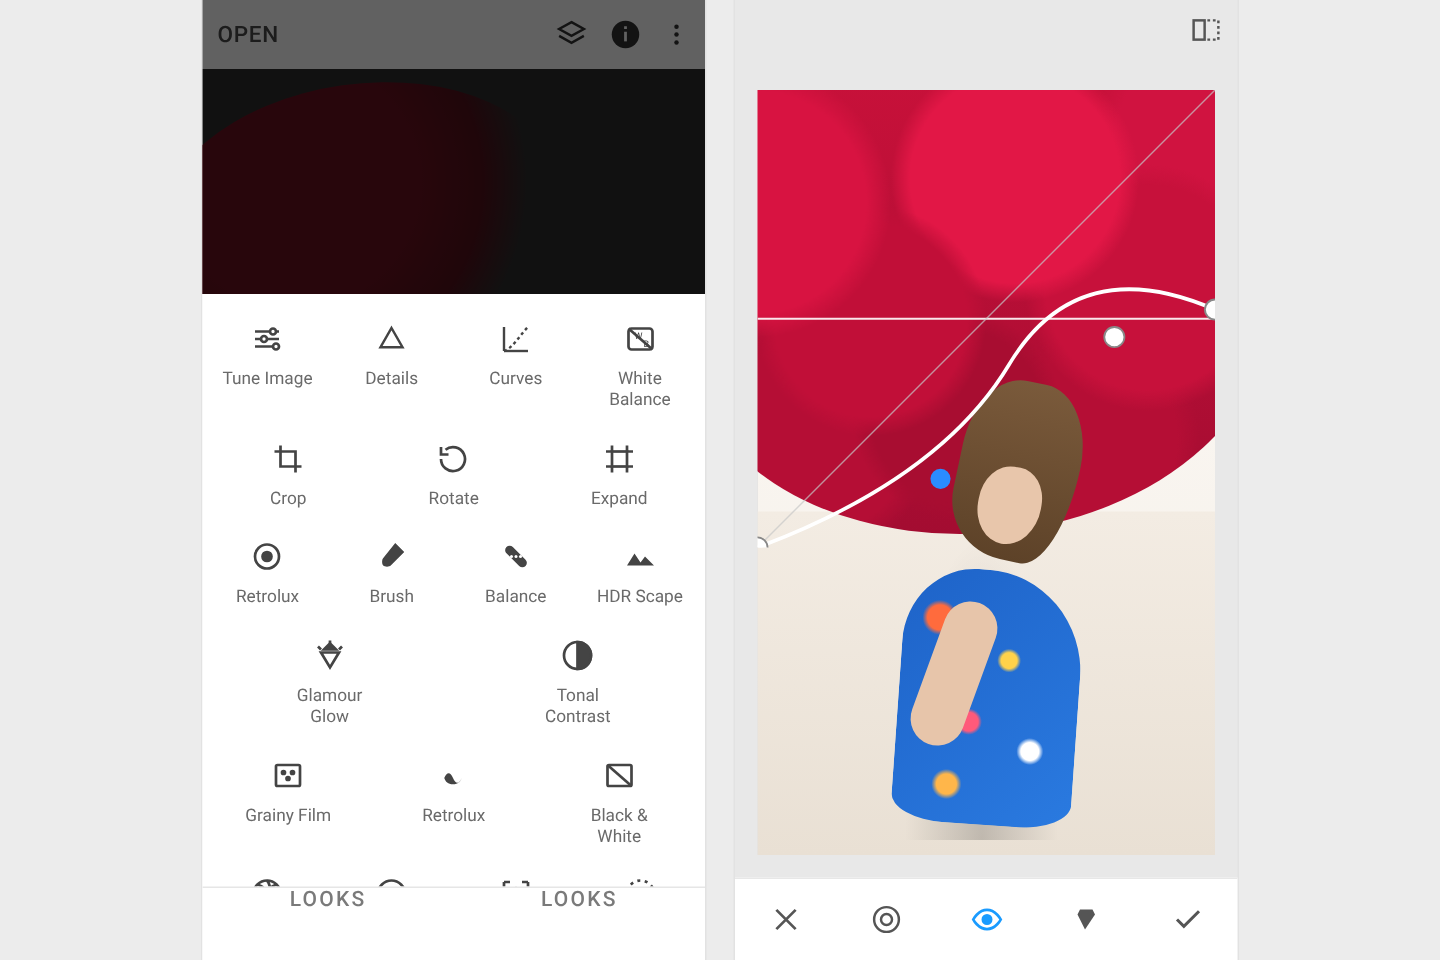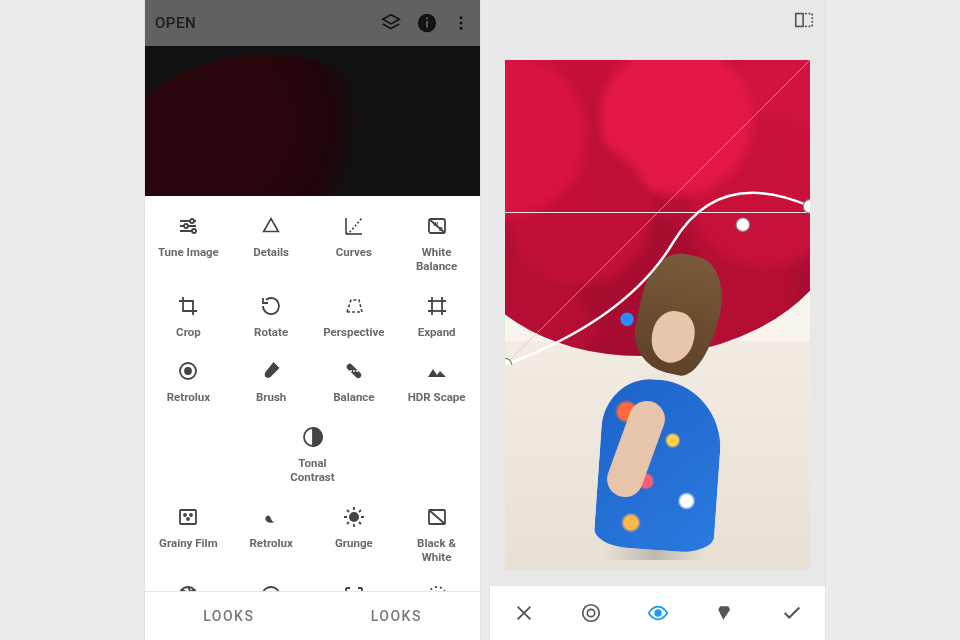--- a/index.html
+++ b/index.html
@@ -1,34 +1,34 @@
 <!DOCTYPE html>
 <html><head>
 <meta charset="utf-8">
 <style>
   html,body{margin:0;padding:0;width:960px;height:640px;background:#ececec;font-family:Roboto,Arial,Helvetica,sans-serif;overflow:hidden;}
   .stage{position:relative;width:960px;height:640px;}
   .phone{position:absolute;top:0;width:335px;height:640px;background:#fff;box-shadow:0 0 0 1px #e2e2e2;}
-  .phone-left{left:145px;}
+  .phone-left{left:135px;}
   .phone-right{left:490px;}
   
   .lp-topbar{height:46px;display:flex;align-items:center;padding:0 10px;color:#4a4a4a;position:relative;z-index:2;}
   .lp-open{font-size:15px;font-weight:500;letter-spacing:.5px;}
   .lp-top-icons{margin-left:auto;display:flex;align-items:center;gap:14px;}
   .lp-top-icons span{display:flex;align-items:center;justify-content:center;color:#333;}
   .lp-preview{height:150px;position:relative;overflow:hidden;}
   .lp-sky{position:absolute;inset:0;background:#2e2e2e;}
   .lp-flora{position:absolute;left:-30px;bottom:-30px;width:270px;height:170px;border-radius:50%;background:radial-gradient(circle at 35% 35%,#6a1220 0 40%,#54101b 60%,transparent 75%);transform:rotate(-8deg);}
   .lp-dim{position:absolute;left:0;right:0;top:0;height:196px;background:rgba(0,0,0,.62);z-index:3;}
-  .lp-grid{position:relative;z-index:4;background:#fff;padding:10px 2px 4px 2px;height:396px;box-sizing:border-box;font-weight:bold;}
+  .lp-grid{position:relative;z-index:4;background:#fff;padding:10px 2px 4px 2px;height:396px;box-sizing:border-box;}
   .tools-row{display:flex;}
   .tool{flex:1;display:flex;flex-direction:column;align-items:center;justify-content:flex-start;padding:6px 0 12px 0;cursor:pointer;}
   .tool-ico{width:28px;height:28px;display:flex;align-items:center;justify-content:center;color:#444;}
   .tool-lbl{font-size:11.5px;color:#6a6a6a;margin-top:6px;text-align:center;line-height:1.2;max-width:70px;white-space:pre-line;}
-  .lp-bottom{position:absolute;left:0;right:0;bottom:0;height:48px;border-top:1px solid #e6e6e6;display:flex;align-items:center;background:#fff;z-index:5;}
+  .lp-bottom{position:absolute;left:0;right:0;bottom:0;height:48px;border-top:1px solid #e6e6e6;display:flex;align-items:flex-start;background:#fff;z-index:5;}
   .lp-btab{flex:1;display:flex;align-items:center;justify-content:center;font-size:14px;letter-spacing:1.5px;font-weight:500;color:#7a7a7a;cursor:pointer;}
   .lp-btab.active{color:#1a9bff;}
   
   .rp-topbar{height:40px;display:flex;align-items:center;justify-content:flex-end;padding:0 10px;color:#555;}
   .rp-canvas{position:absolute;left:15px;right:15px;top:60px;bottom:70px;background:#d8d8d8;box-shadow:inset 0 0 0 1px #cfcfcf;}
   .rp-photo{position:absolute;inset:0;overflow:hidden;}
   .rp-sky{position:absolute;inset:0;background:linear-gradient(#fdfbf8,#f4eee6);}
   .rp-bloom{position:absolute;left:-40px;right:-40px;top:-20px;height:62%;background:
     radial-gradient(circle at 10% 30%,#d81341 0 18%,transparent 22%),
     radial-gradient(circle at 30% 55%,#c10f38 0 20%,transparent 24%),
@@ -158,28 +158,20 @@
           <span class="tool-ico">
               <svg width="24" height="24" viewBox="0 0 24 24" fill="none" stroke="currentColor" stroke-width="1.8">
                 <path d="M4 12a8 8 0 1 0 3-6.2"></path>
                 <path d="M4 4v5h5"></path>
               </svg>
             </span>
           <span class="tool-lbl">Rotate</span>
         </div>
         <div class="tool">
           <span class="tool-ico">
-              <svg width="24" height="24" viewBox="0 0 24 24" fill="none" stroke="currentColor" stroke-width="1.6" stroke-dasharray="3 2">
-                <path d="M5 18L9 6h8l3 12z"></path>
-              </svg>
-            </span>
-          <span class="tool-lbl">Perspective</span>
-        </div>
-        <div class="tool">
-          <span class="tool-ico">
               <svg width="24" height="24" viewBox="0 0 24 24" fill="none" stroke="currentColor" stroke-width="1.8">
                 <rect x="7" y="7" width="10" height="10"></rect>
                 <path d="M7 3v4M17 3v4M7 21v-4M17 21v-4M3 7h4M3 17h4M21 7h-4M21 17h-4"></path>
               </svg>
             </span>
           <span class="tool-lbl">Expand</span>
         </div>
       </div>
 
       <div class="tools-row">
@@ -218,20 +210,31 @@
               </svg>
             </span>
           <span class="tool-lbl">HDR Scape</span>
         </div>
       </div>
 
       <div class="tools-row">
         <div class="tool">
           <span class="tool-ico">
               <svg width="24" height="24" viewBox="0 0 24 24" fill="none" stroke="currentColor" stroke-width="1.8">
+                <path d="M12 4l4 4H8z" fill="currentColor"></path>
+                <path d="M6 10l6 10 6-10z"></path>
+                <path d="M4 6l2 2M20 6l-2 2M12 2v2"></path>
+              </svg>
+            </span>
+          <span class="tool-lbl">Glamour
+Glow</span>
+        </div>
+        <div class="tool">
+          <span class="tool-ico">
+              <svg width="24" height="24" viewBox="0 0 24 24" fill="none" stroke="currentColor" stroke-width="1.8">
                 <circle cx="12" cy="12" r="9"></circle>
                 <path d="M12 3a9 9 0 0 1 0 18z" fill="currentColor"></path>
               </svg>
             </span>
           <span class="tool-lbl">Tonal
 Contrast</span>
         </div>
       </div>
 
       <div class="tools-row">
@@ -246,29 +249,20 @@
             </span>
           <span class="tool-lbl">Grainy Film</span>
         </div>
         <div class="tool">
           <span class="tool-ico">
               <svg width="26" height="20" viewBox="0 0 24 24" fill="currentColor">
                 <path d="M5 14c2-5 5-5 7 0s5 5 7 0c-1 3-3 5-7 5s-6-2-7-5z"></path>
               </svg>
             </span>
           <span class="tool-lbl">Retrolux</span>
-        </div>
-        <div class="tool">
-          <span class="tool-ico">
-              <svg width="24" height="24" viewBox="0 0 24 24" fill="currentColor">
-                <circle cx="12" cy="12" r="5"></circle>
-                <path d="M12 2v3M12 19v3M2 12h3M19 12h3M5 5l2 2M17 17l2 2M19 5l-2 2M5 19l2-2" stroke="currentColor" stroke-width="1.8"></path>
-              </svg>
-            </span>
-          <span class="tool-lbl">Grunge</span>
         </div>
         <div class="tool">
           <span class="tool-ico">
               <svg width="24" height="24" viewBox="0 0 24 24" fill="none" stroke="currentColor" stroke-width="1.8">
                 <rect x="4" y="5" width="16" height="14" rx="1"></rect>
                 <path d="M4 5l16 14"></path>
               </svg>
             </span>
           <span class="tool-lbl">Black &amp;
 White</span>

